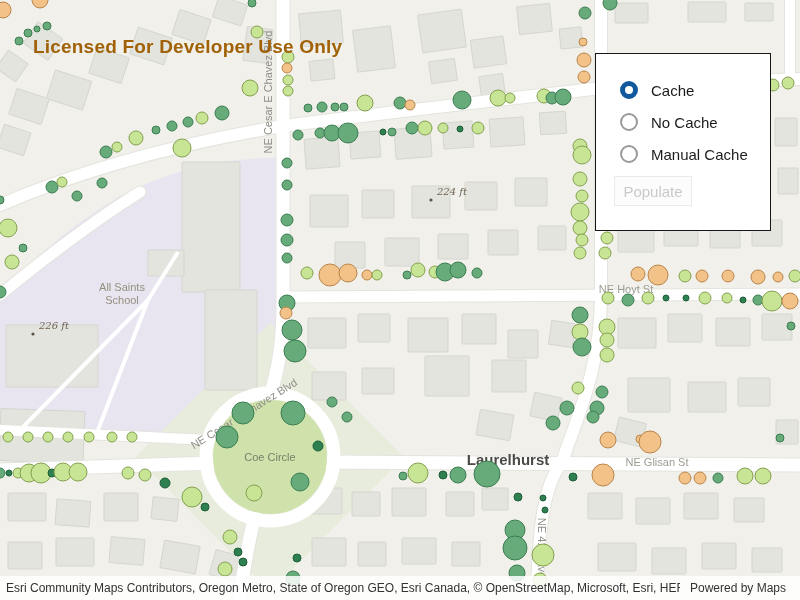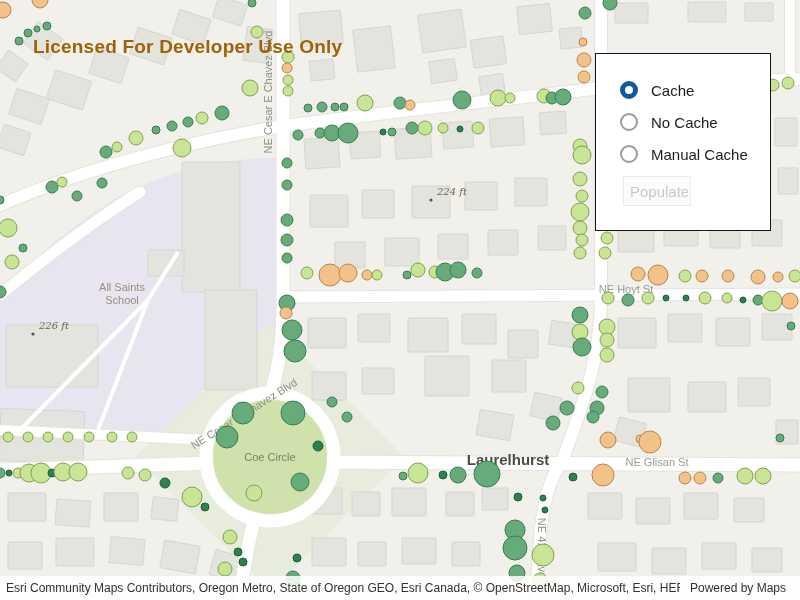--- a/index.html
+++ b/index.html
@@ -11,21 +11,21 @@
   #watermark{position:absolute;left:33px;top:36px;font-size:19px;font-weight:700;
              color:#a16207;letter-spacing:.2px;white-space:nowrap;}
   
   #panel{position:absolute;left:595px;top:29px;width:176px;height:178px;
          background:#ffffff;border:1px solid #161616;box-sizing:border-box;margin-top:24px;}
   .radio-row{position:absolute;left:24px;height:20px;display:flex;align-items:center;cursor:pointer;}
   .radio-row .dot{width:18px;height:18px;border-radius:50%;box-sizing:border-box;
                   border:2px solid #9a9a9a;background:#fff;flex:0 0 auto;}
   .radio-row.selected .dot{border:5.5px solid #11589d;}
   .radio-row .lbl{margin-left:13px;font-size:15px;color:#1c1c1c;white-space:nowrap;}
-  #populate-btn{position:absolute;left:27px;top:122px;width:68px;height:30px;
+  #populate-btn{position:absolute;left:18px;top:122px;width:78px;height:30px;
                 background:#fcfcfc;border:1px solid #ebebeb;color:#c9c9c9;
                 font-size:15px;font-family:"Liberation Sans",sans-serif;border-radius:0;}
   
   #attrib{position:absolute;left:0;bottom:0;width:800px;height:24px;
           background:rgba(255,255,255,0.85);display:flex;align-items:center;
           font-size:12px;color:#323232;box-sizing:border-box;padding:0 14px 0 6px;}
   #attrib .sources{white-space:nowrap;overflow:hidden;flex:0 1 auto;}
   #attrib .powered{white-space:nowrap;margin-left:10px;flex:0 0 auto;}
 </style>
 </head>

